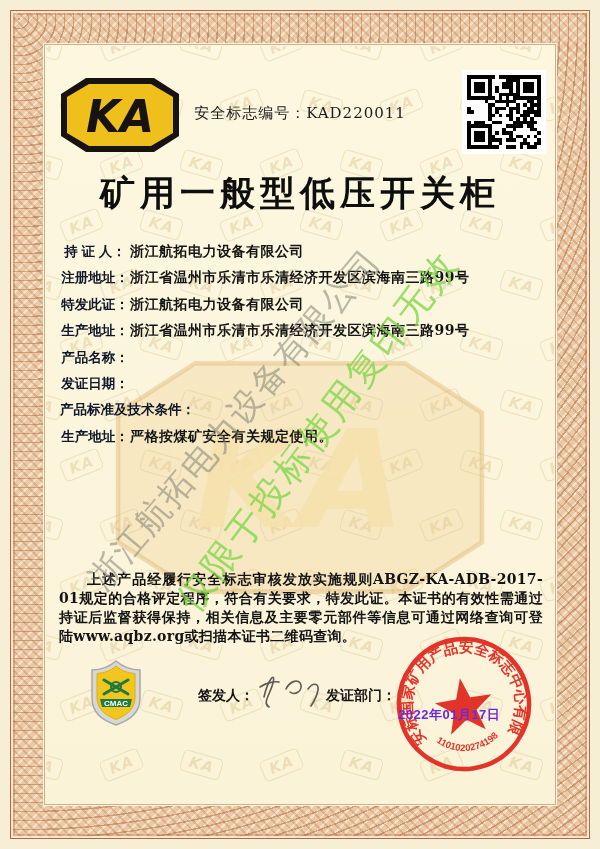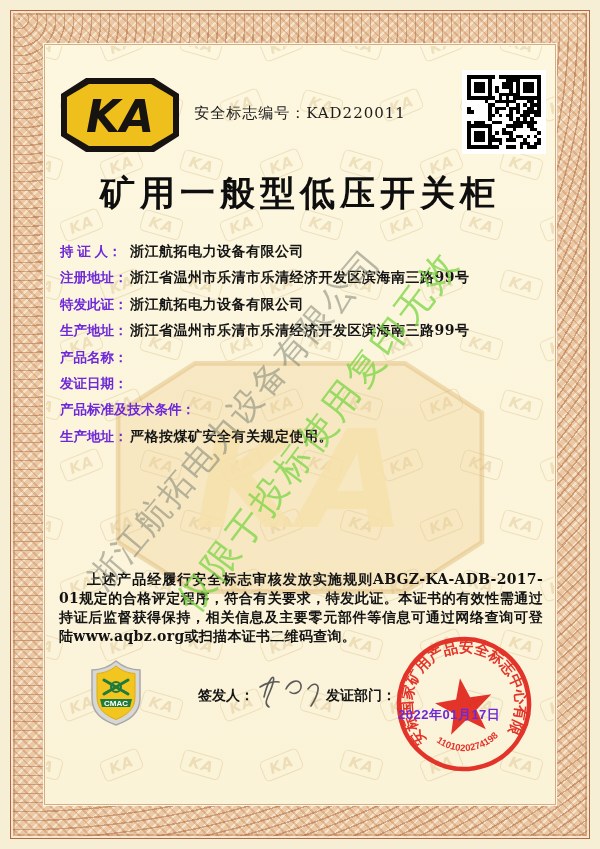--- a/index.html
+++ b/index.html
@@ -45,21 +45,21 @@
     position:absolute;left:462px;top:70px;width:84px;height:84px;background:#ffffff;
     z-index:2;display:flex;align-items:center;justify-content:center;
   }
   .page-title{
     position:absolute;left:0;top:170px;width:600px;text-align:center;z-index:2;
     font:700 35px "DejaVu Serif",serif;letter-spacing:5px;color:#0e0e0e;
   }
   
   .rows{position:absolute;left:60px;top:243px;width:488px;z-index:2;}
   .row{display:flex;align-items:baseline;height:26.4px;}
-  .lbl{font:700 13.5px "Liberation Sans",sans-serif;color:#6d28d9;flex:0 0 70px;white-space:pre;}
+  .lbl{font:700 13.5px "Liberation Sans",sans-serif;color:#0f172a;flex:0 0 70px;white-space:pre;text-align:center;}
   .row.wide .lbl{flex:0 0 auto;}
   .row.wide .val{margin-left:34px;font-family:"Liberation Sans",sans-serif;}
   .val{font:700 14px "DejaVu Serif",serif;color:#141414;letter-spacing:.5px;white-space:nowrap;}
   .val.mono{font-family:"Liberation Sans",sans-serif;letter-spacing:.2px;}
   .dates-row{display:flex;align-items:baseline;height:29px;margin-top:3px;}
   .dates-row .lbl2{font:700 13.5px "Liberation Sans",sans-serif;flex:0 0 70px;}
   .dates-row .dval{font:700 14px "Liberation Sans",sans-serif;letter-spacing:.3px;}
   .dates-row .lbl3{font:700 13.5px "Liberation Sans",sans-serif;margin-left:60px;margin-right:18px;}
   .remark-row{display:flex;align-items:baseline;margin-top:5px;}
   

